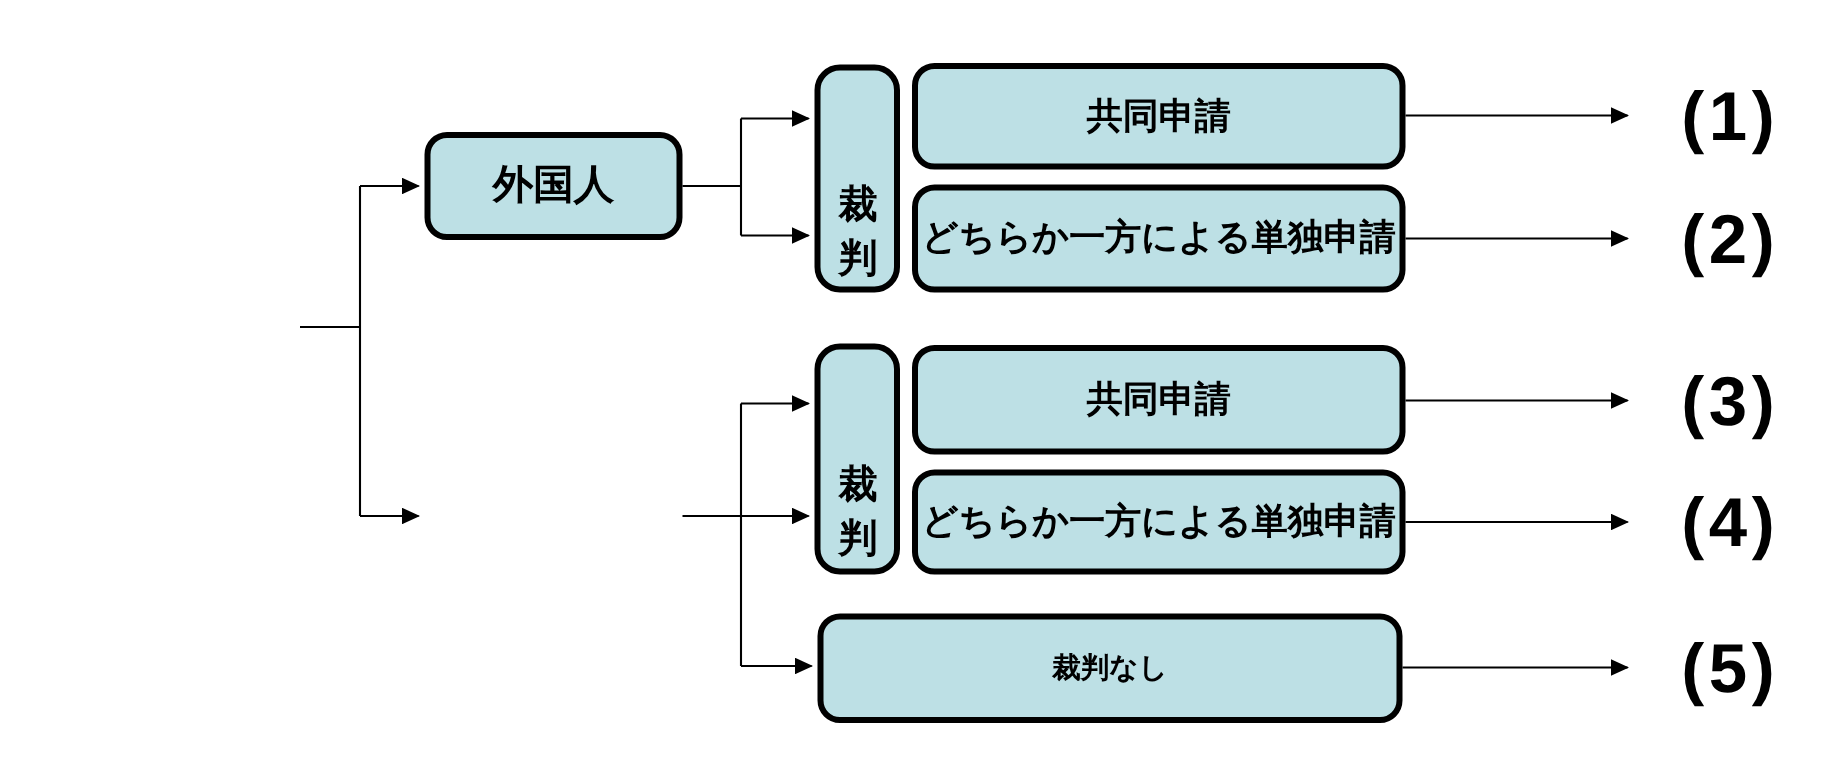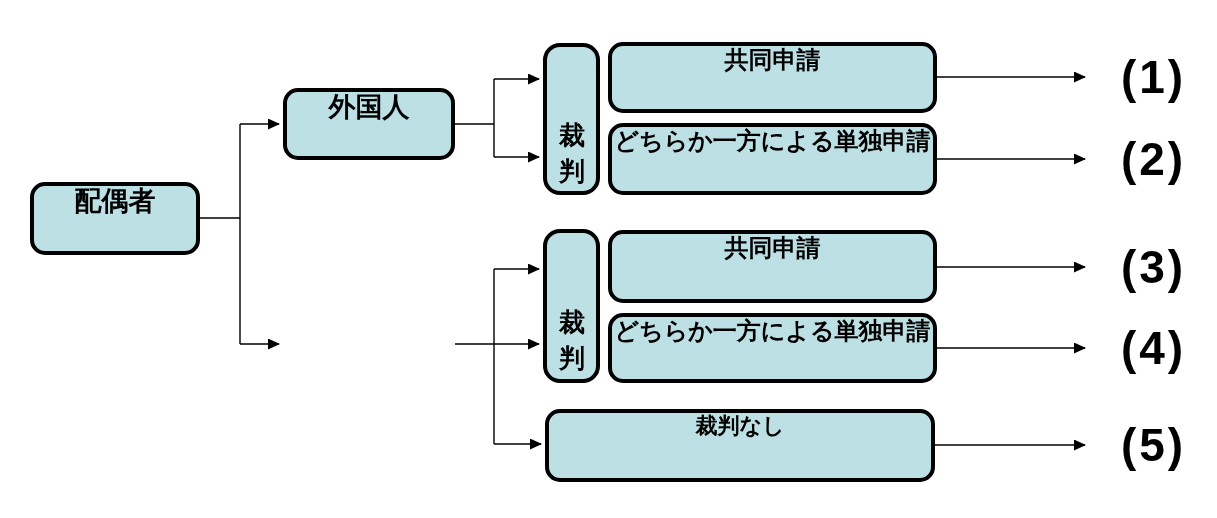--- a/index.html
+++ b/index.html
@@ -11,34 +11,34 @@
   }
   .stage { position: relative; width: 1217px; height: 518px; background: #fff; overflow: hidden; }
 
   .wires { position: absolute; left: 0; top: 0; width: 1217px; height: 518px; }
 
   .node {
     position: absolute;
     background: #bde0e5;
     border: 4.5px solid #000;
     border-radius: 15px;
-    display: flex; justify-content: center;
+    display: flex; align-items: center; justify-content: center;
     font-weight: bold; text-align: center;
     line-height: 1.15;
   }
   .node-spouse    { left: 30px;  top: 182px; width: 170px; height: 73px;  font-size: 27px; }
   .node-foreigner { left: 283px; top: 88px;  width: 172px; height: 72px;  font-size: 27px; }
   .node-japanese  { left: 283px; top: 310px; width: 172px; height: 68px;  font-size: 27px; }
   .node-trial-1   { left: 543px; top: 43px;  width: 57px;  height: 152px; font-size: 26px; border-radius: 17px; }
   .node-joint-1   { left: 608px; top: 42px;  width: 329px; height: 71px;  font-size: 24px; }
   .node-single-1  { left: 608px; top: 123px; width: 329px; height: 72px;  font-size: 24px; }
   .node-trial-2   { left: 543px; top: 229px; width: 57px;  height: 154px; font-size: 26px; border-radius: 17px; }
   .node-joint-2   { left: 608px; top: 230px; width: 329px; height: 73px;  font-size: 24px; }
   .node-single-2  { left: 608px; top: 313px; width: 329px; height: 70px;  font-size: 24px; }
-  .node-no-trial  { left: 545px; top: 409px; width: 390px; height: 73px;  font-size: 22px; }
+  .node-no-trial  { left: 545px; top: 409px; width: 390px; height: 73px;  font-size: 19px; }
 
   .v-text {
     writing-mode: vertical-rl;
     text-orientation: upright;
     letter-spacing: 36px;
     margin-bottom: -36px;
   }
 
   .outcome {
     position: absolute;
@@ -80,23 +80,20 @@
     <path d="M455,344 H539" marker-end="url(#arrow)"></path>
     <path d="M494,444 H541" marker-end="url(#arrow)"></path>
 
     <path d="M937,77 H1085" marker-end="url(#arrow)"></path>
     <path d="M937,159 H1085" marker-end="url(#arrow)"></path>
     <path d="M937,267 H1085" marker-end="url(#arrow)"></path>
     <path d="M937,348 H1085" marker-end="url(#arrow)"></path>
     <path d="M935,445 H1085" marker-end="url(#arrow)"></path>
   </svg>
 
-  <div class="node node-spouse">
-    <span>配偶者</span>
-  </div>
 
   <div class="node node-foreigner">
     <span>外国人</span>
   </div>
 
 
   <div class="node node-trial-1">
     <span class="v-text">裁判</span>
   </div>
 

